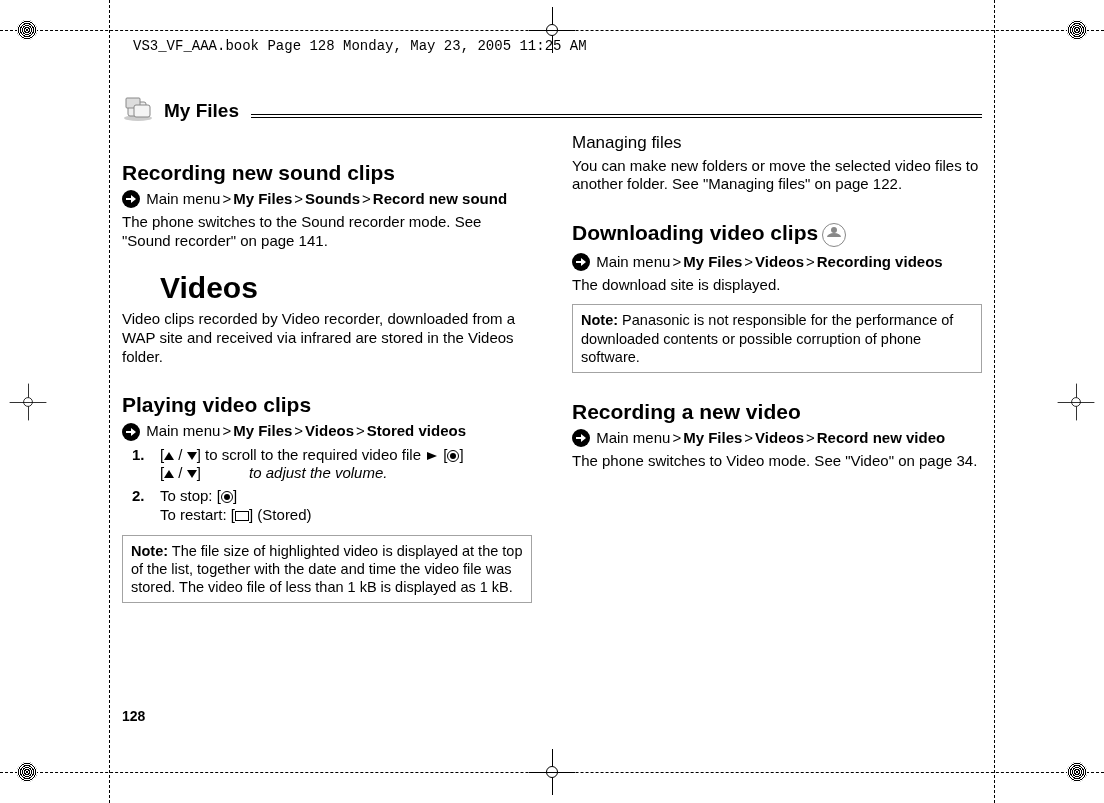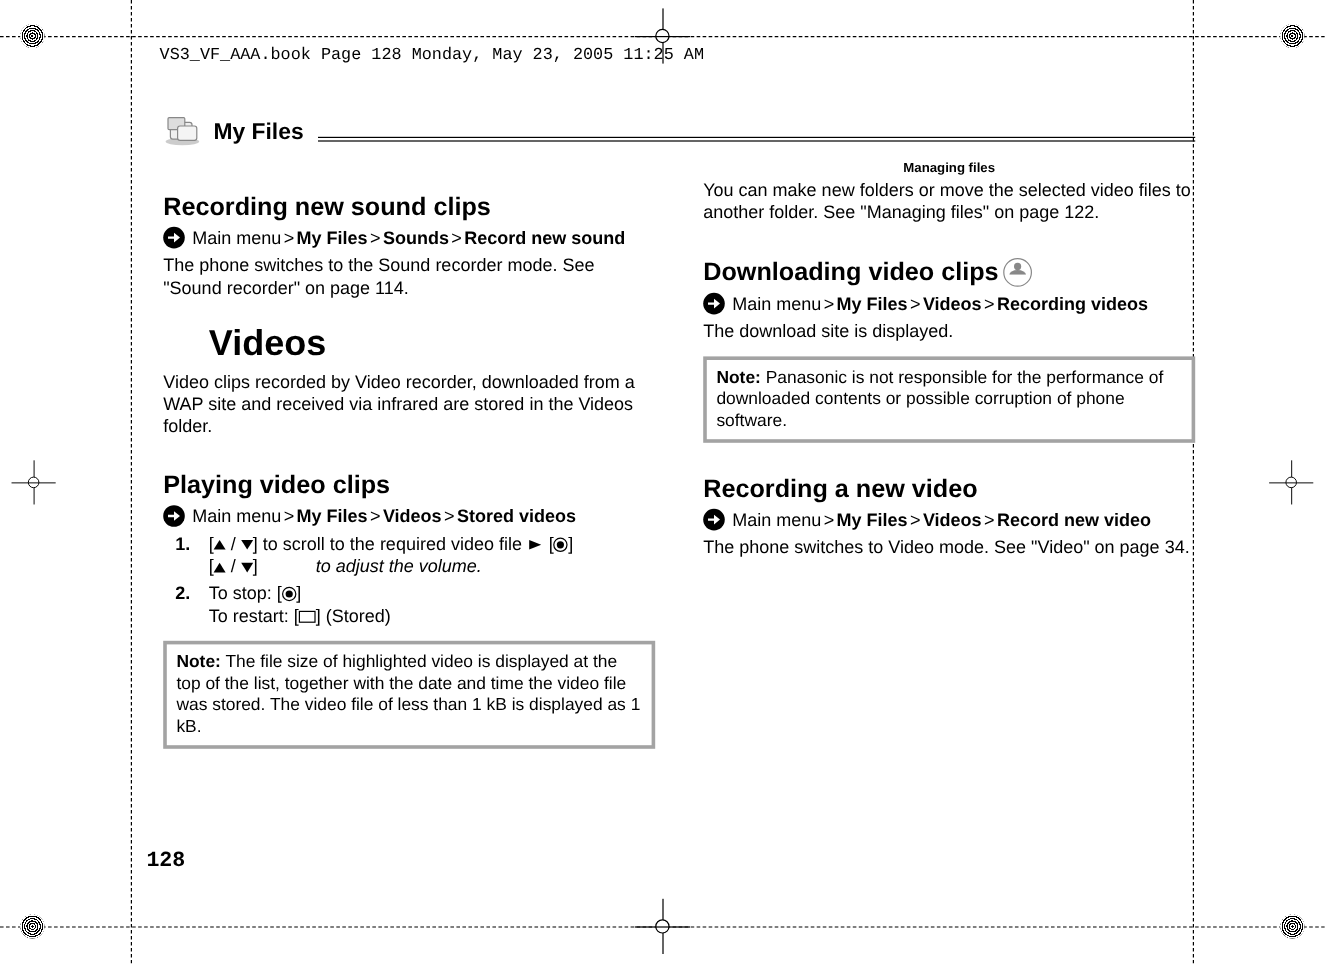--- a/index.html
+++ b/index.html
@@ -20,61 +20,61 @@
   .crop-cross { position:absolute; width:22px; height:22px; }
   .crop-cross::before,.crop-cross::after{content:"";position:absolute;background:#000;}
   .crop-cross::before{left:50%;width:1px;top:-12px;bottom:-12px;}
   .crop-cross::after{top:50%;height:1px;left:-12px;right:-12px;}
   .crop-cross .dot{position:absolute;width:10px;height:10px;background:#fff;border:1px solid #000;border-radius:50%;left:5px;top:5px;}
 
   .header-line { position:absolute; top:38px; left:133px; font-family:"Courier New",monospace; font-size:14px; }
 
   .page {
     position:absolute;
-    left:136px;
+    left:122px;
     top:96px;
     width:860px;
   }
 
   .section-header {
     display:flex;
     align-items:flex-end;
     margin-bottom:6px;
   }
   .section-icon { width:34px; height:26px; margin-right:8px; flex:0 0 auto; }
   .section-title { font-weight:bold; font-size:19px; }
   .section-rule { flex:1; margin-left:12px; border-top:1px solid #000; border-bottom:1px solid #000; height:2px; margin-bottom:4px; }
 
   .columns { display:flex; gap:40px; margin-top:12px; }
   .col { width:410px; font-size:15px; line-height:1.25; }
 
   h2 { font-size:21px; margin:27px 0 6px 0; font-weight:bold; line-height:1.1;}
-  h3 { font-size:11px; margin:12px 0 4px 0; font-weight:bold; line-height:1.1;text-align:center;}
+  h3 { font-size:17px; margin:12px 0 4px 0; font-weight:normal; line-height:1.1;}
   .path-line { margin:4px 0 4px 0; }
   .arrow-icon { display:inline-flex; vertical-align:middle; width:18px; height:18px; border-radius:50%; background:#000; align-items:center; justify-content:center; margin-right:2px; position:relative; top:-1px;}
   .arrow-icon svg{fill:#fff;}
   .sep{ margin:0 2px; }
   .body-text { margin:2px 0 8px 0; }
   .videos-h { font-size:30px; font-weight:bold; margin:18px 0 4px 38px; }
   ol.steps{ margin:4px 0 4px 10px; padding:0; list-style:none; }
   ol.steps > li { display:flex; margin-bottom:4px; }
   ol.steps .num { width:28px; font-weight:bold; flex:0 0 auto; }
   ol.steps .step-body { flex:1; }
   .italic{ font-style:italic;padding-left:44px; }
   .key{ display:inline-block; vertical-align:middle; }
   .tri-up,.tri-down{ display:inline-block; width:0; height:0; vertical-align:middle;}
   .tri-up{ border-left:5px solid transparent;border-right:5px solid transparent;border-bottom:8px solid #000;}
   .tri-down{ border-left:5px solid transparent;border-right:5px solid transparent;border-top:8px solid #000;}
   .rarr{ display:inline-block; width:0;height:0;border-top:4px solid transparent;border-bottom:4px solid transparent;border-left:10px solid #000;vertical-align:middle;margin:0 2px;}
   .dot-key{display:inline-block;width:10px;height:10px;border:1px solid #000;border-radius:50%;vertical-align:middle;position:relative;}
   .dot-key::after{content:"";position:absolute;inset:2px;background:#000;border-radius:50%;}
   .rect-key{display:inline-block;width:12px;height:8px;border:1px solid #000;vertical-align:middle;}
-  .note-box{ border:3px solid #a3a3a3; padding:6px 8px; margin-top:10px; font-size:14.5px; line-height:1.25;}
+  .note-box{ border:1px solid #a3a3a3; padding:6px 8px; margin-top:10px; font-size:14.5px; line-height:1.25;}
   .note-box .note-label{ font-weight:bold; }
-  .page-num{ position:absolute; font-weight:bold; font-size:18px;font-family:Liberation Mono, monospace; }
+  .page-num{ position:absolute; font-weight:bold; font-size:14px; }
   .dl-icon{ display:inline-block; width:22px; height:22px; border:1px solid #888; border-radius:50%; vertical-align:middle; margin-left:4px; position:relative;}
   .dl-icon::before{content:"";position:absolute;left:4px;right:4px;bottom:5px;height:4px;border-top:4px solid #888;border-radius:50%;}
   .dl-icon::after{content:"";position:absolute;left:8px;top:3px;width:6px;height:6px;background:#888;border-radius:50%;}
   b{ font-weight:bold; }
 </style>
 </head>
 <body>
 
 <div class="crop-h" style="top:30px;"></div>
 <div class="crop-h" style="top:772px;"></div>
@@ -115,21 +115,21 @@
     <div class="col">
       <h2>Recording new sound clips</h2>
       <div class="path-line">
         <span class="arrow-icon">
             <svg width="10" height="10" viewBox="0 0 10 10">
               <path d="M0 4h5V1l5 4-5 4V6H0z"></path>
             </svg>
           </span>
         <span>Main menu</span><span class="sep">&gt;</span><b>My Files</b><span class="sep">&gt;</span><b>Sounds</b><span class="sep">&gt;</span><b>Record new sound</b>
       </div>
-      <div class="body-text">The phone switches to the Sound recorder mode. See "Sound recorder" on page 114.</div>
+      <div class="body-text">The phone switches to the Sound recorder mode. See "Sound recorder" on page 141.</div>
 
       <div class="videos-h">Videos</div>
       <div class="body-text">Video clips recorded by Video recorder, downloaded from a WAP site and received via infrared are stored in the Videos folder.</div>
 
       <h2>Playing video clips</h2>
       <div class="path-line">
         <span class="arrow-icon">
             <svg width="10" height="10" viewBox="0 0 10 10">
               <path d="M0 4h5V1l5 4-5 4V6H0z"></path>
             </svg>

